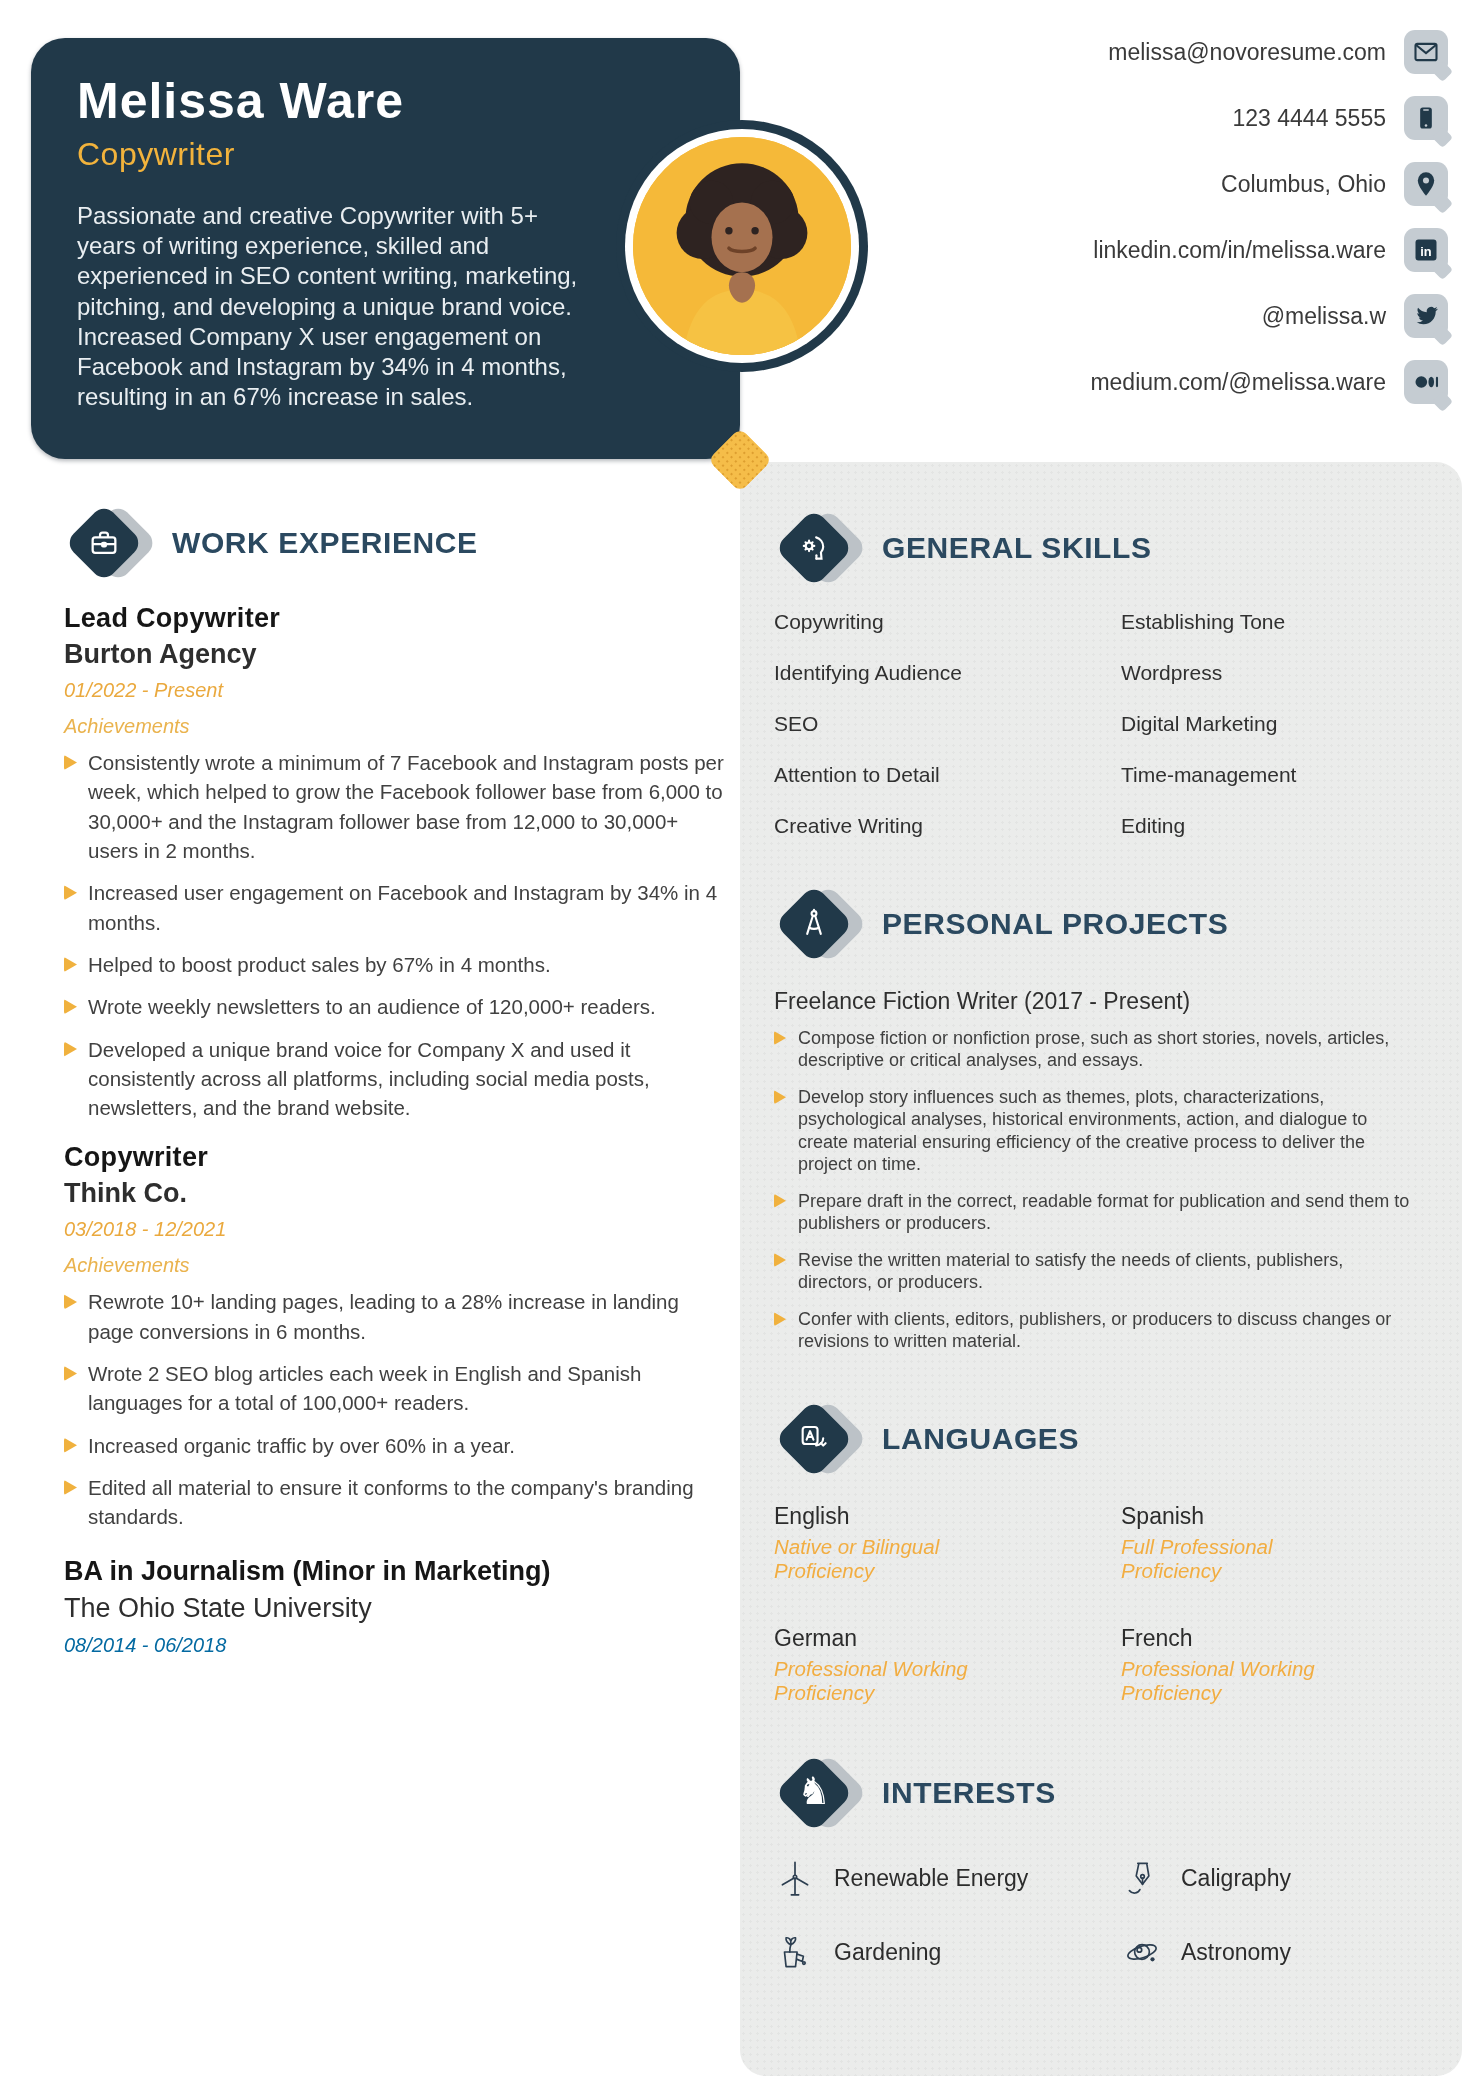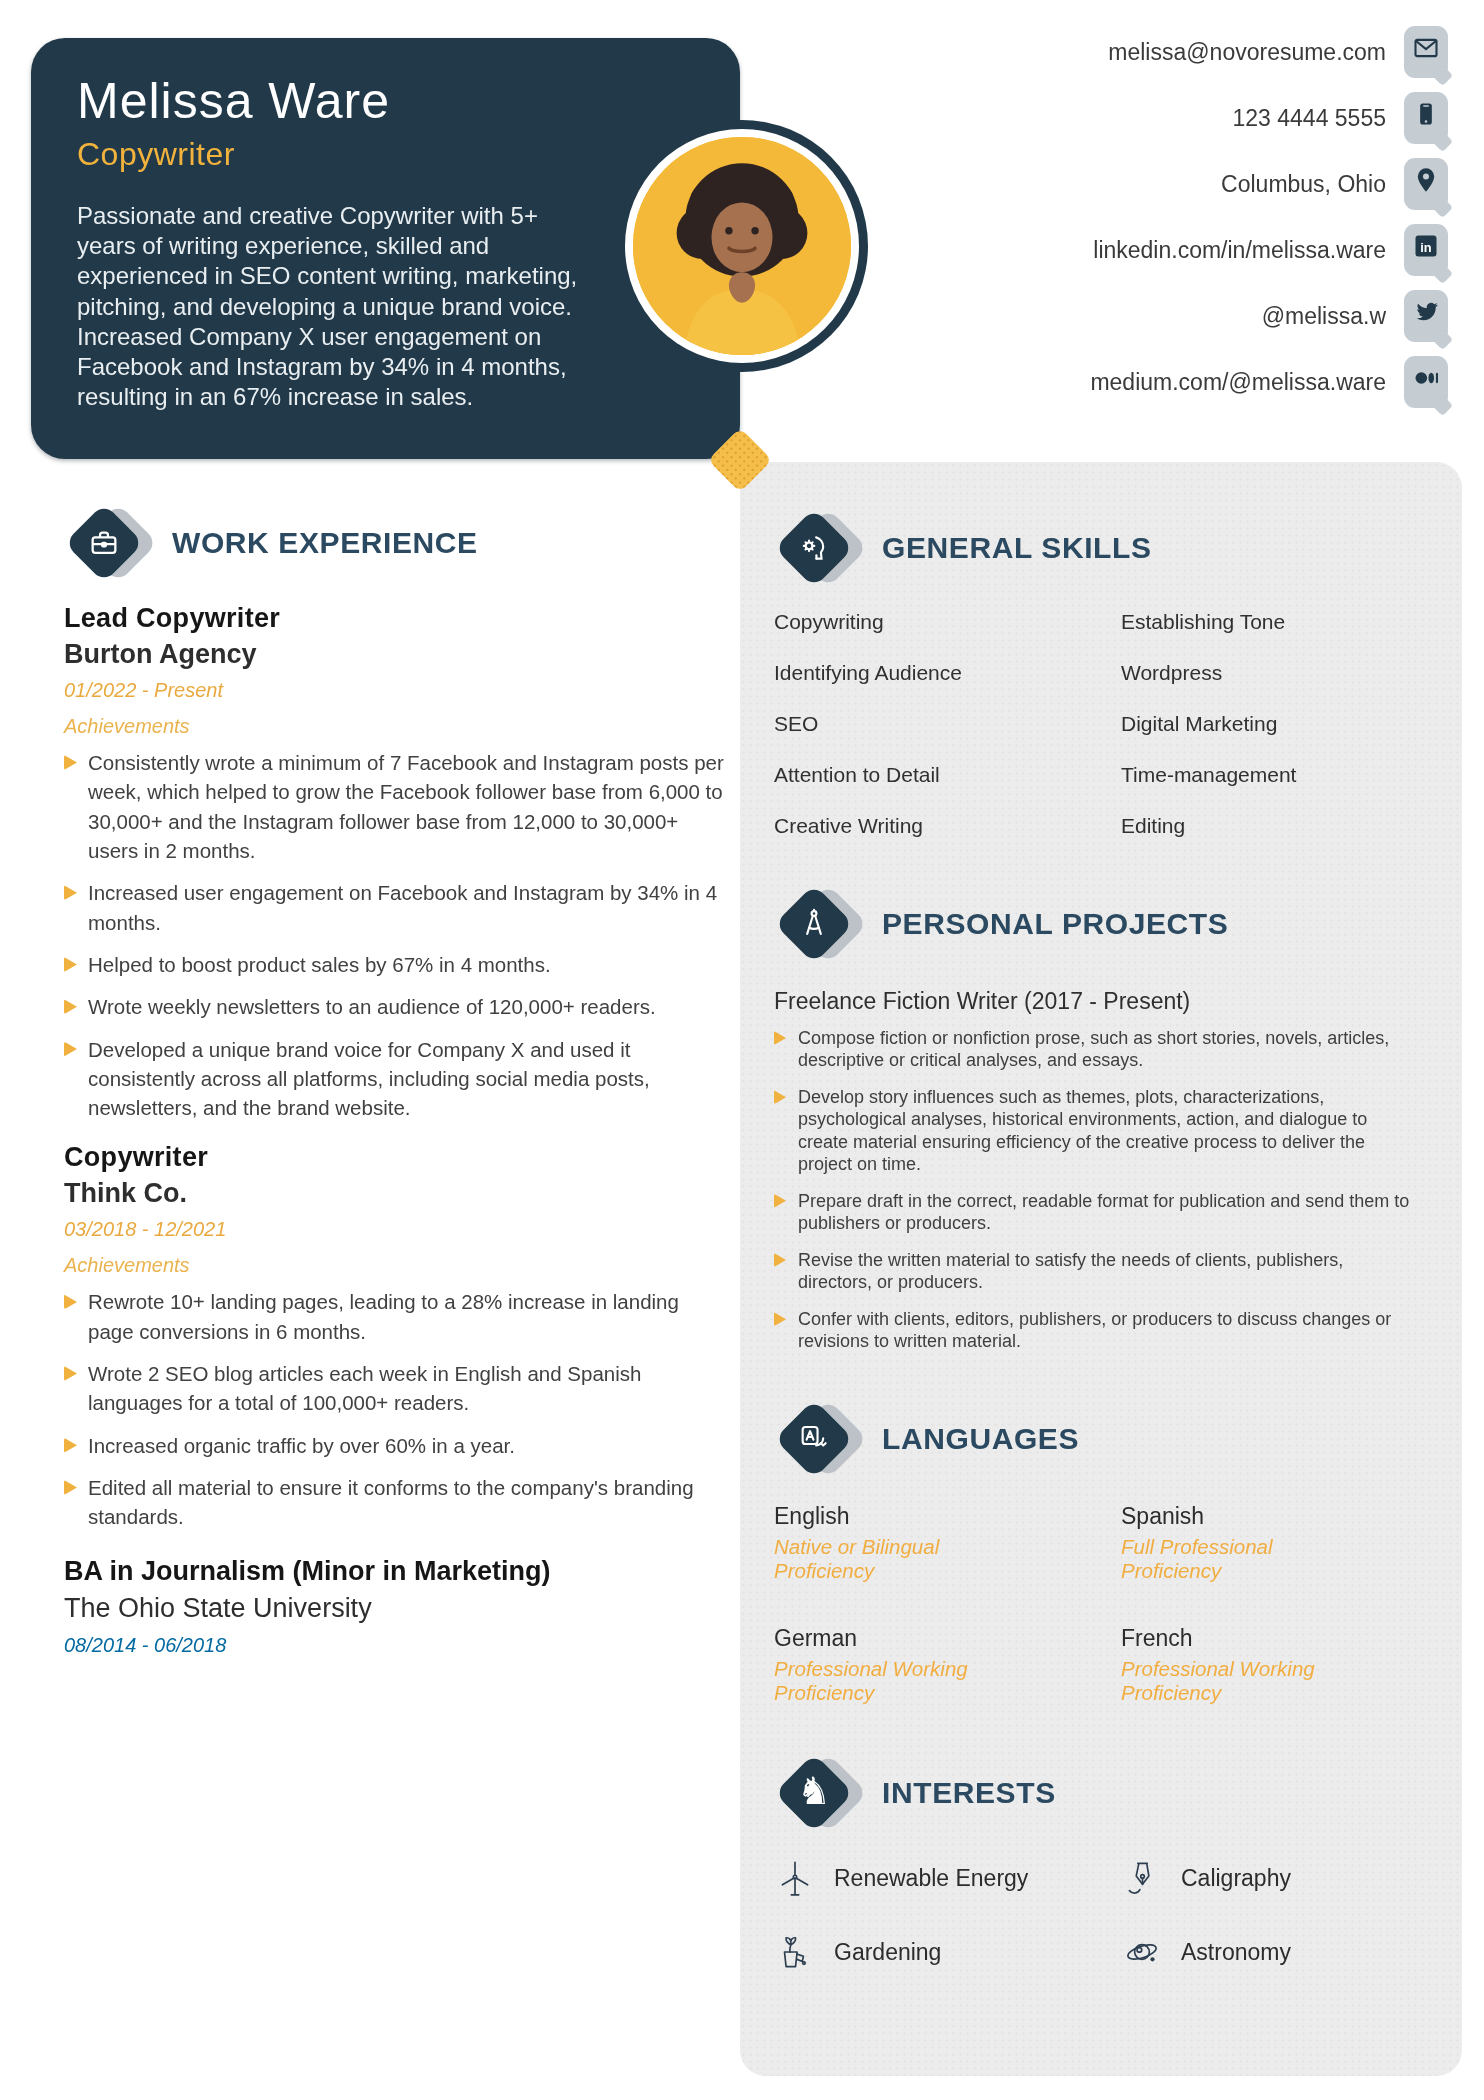--- a/index.html
+++ b/index.html
@@ -7,40 +7,40 @@
   .page{position:relative;width:1484px;height:2100px;background:#ffffff;overflow:hidden;}
 
   
   .gray-panel{position:absolute;left:740px;top:462px;width:722px;height:1614px;
     background:#ebeceb;border-radius:26px;box-sizing:border-box;padding:46px 40px 0 34px;
     background-image:radial-gradient(circle,#e3e4e3 1px,rgba(0,0,0,0) 1.3px);background-size:7px 7px;}
 
   
   .card{position:absolute;left:31px;top:38px;width:709px;height:421px;background:#213949;
     border-radius:34px;box-sizing:border-box;padding:34px 0 0 46px;box-shadow:0 2px 4px rgba(40,50,60,.35);}
-  .name{margin:0;color:#ffffff;font-size:50px;font-weight:400;letter-spacing:1px;}
+  .name{margin:0;color:#ffffff;font-size:50px;font-weight:700;letter-spacing:1px;}
   .role{margin:6px 0 0 0;color:#f2b33c;font-size:32px;font-weight:400;letter-spacing:.5px;}
   .summary{margin:28px 0 0 0;width:505px;color:#e9eef1;font-size:24px;line-height:1.26;font-weight:400;}
 
   
   .joint{position:absolute;left:717px;top:437px;width:46px;height:46px;border-radius:9px;
     transform:rotate(45deg);background:#f5bd49;
     background-image:radial-gradient(circle,#dd9e2f 1.1px,rgba(0,0,0,0) 1.3px);background-size:6px 6px;}
 
   
   .photo-ring{position:absolute;left:616px;top:120px;width:252px;height:252px;border-radius:50%;
     background:#213949;}
   .photo-white{position:absolute;left:9px;top:9px;width:234px;height:234px;border-radius:50%;background:#ffffff;}
   .photo{position:absolute;left:17px;top:17px;width:218px;height:218px;border-radius:50%;overflow:hidden;background:#f5b939;}
 
   
   .contact{position:absolute;right:36px;top:30px;display:flex;flex-direction:column;gap:22px;align-items:flex-end;justify-content:center;}
   .c-row{display:flex;align-items:center;gap:18px;height:44px;}
   .c-text{color:#3a3a3a;font-size:23px;white-space:nowrap;}
-  .c-icon{position:relative;width:44px;height:52px;flex:0 0 44px;}
+  .c-icon{position:relative;width:44px;height:44px;flex:0 0 44px;}
   .c-icon::before{content:"";position:absolute;inset:0;background:#c5ccd2;border-radius:11px;}
   .c-icon::after{content:"";position:absolute;right:-2px;bottom:-5px;width:15px;height:15px;background:#c5ccd2;
     border-radius:4px;transform:rotate(45deg);}
   .c-icon svg{position:relative;z-index:1;margin:8px;display:block;}
 
   
   .sec-head{display:flex;align-items:center;gap:28px;height:80px;}
   .sec-icon{position:relative;width:80px;height:80px;flex:0 0 80px;}
   .d-shadow,.d-main{position:absolute;left:12px;top:12px;width:56px;height:56px;border-radius:13px;transform:rotate(45deg);}
   .d-shadow{background:#bcc2c7;transform:rotate(45deg) translate(10px,-10px);}

